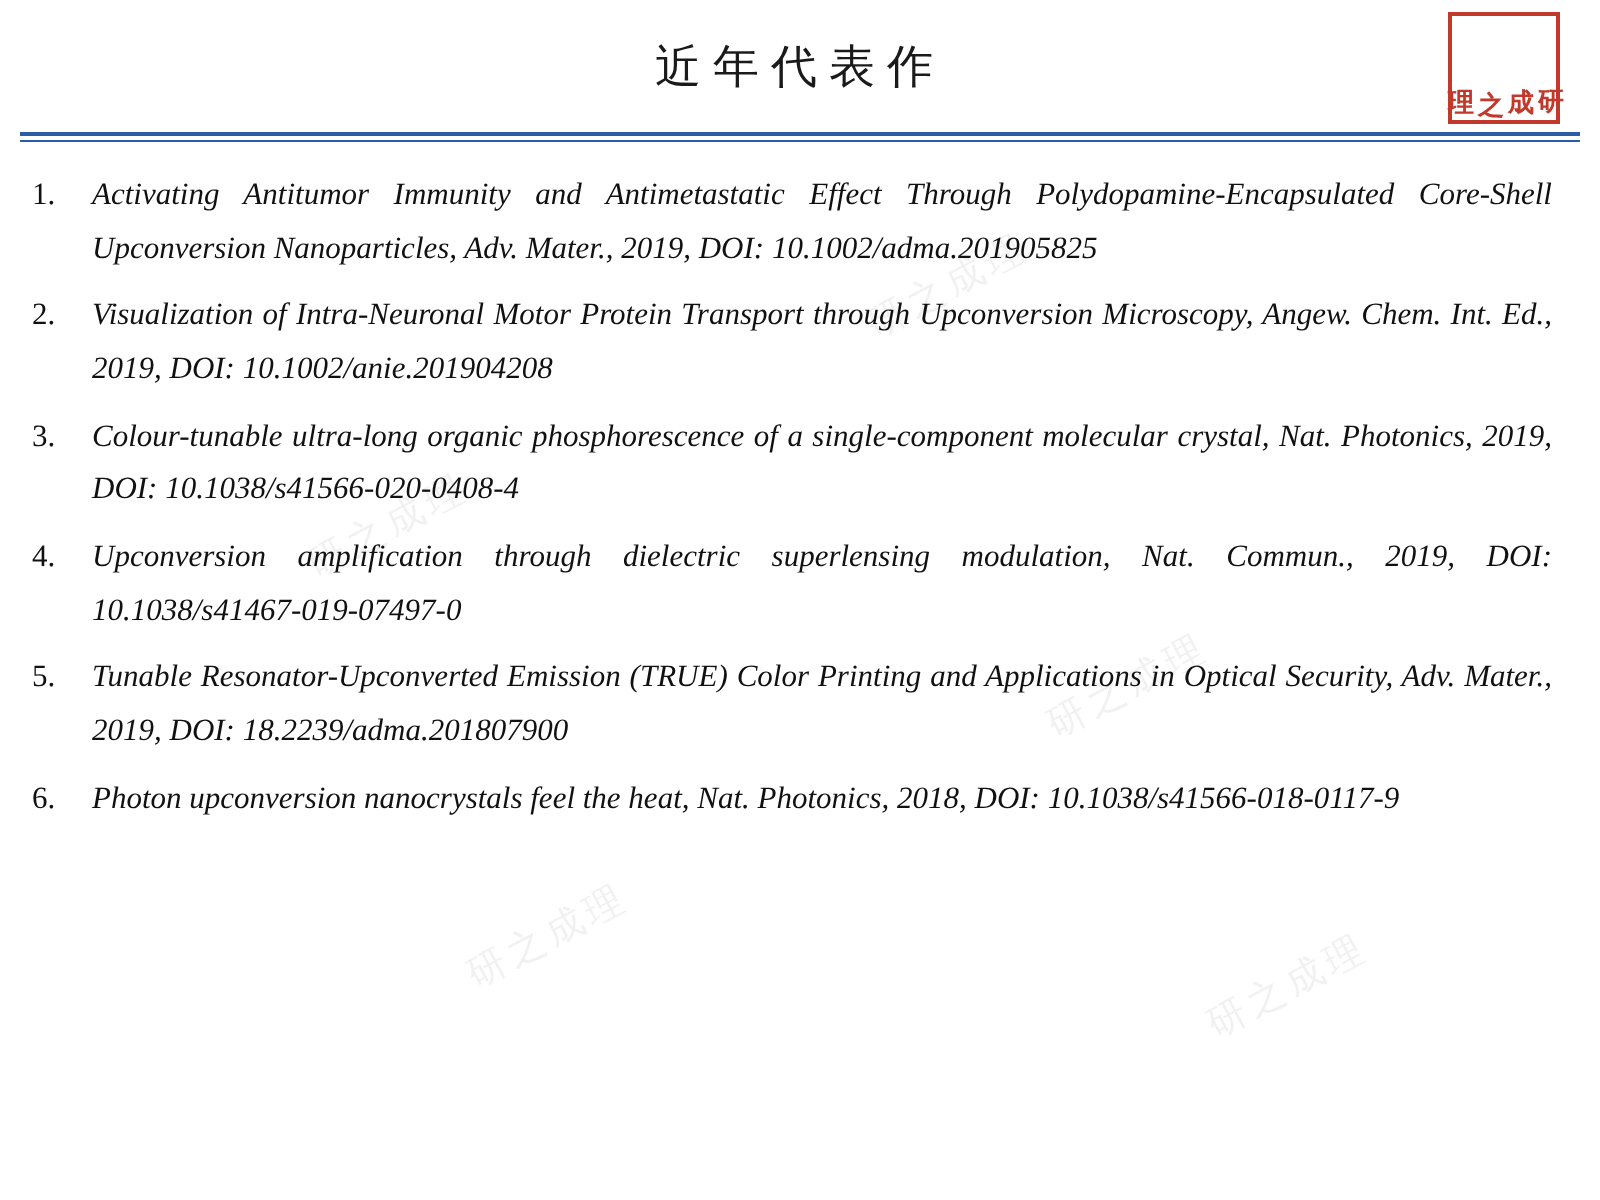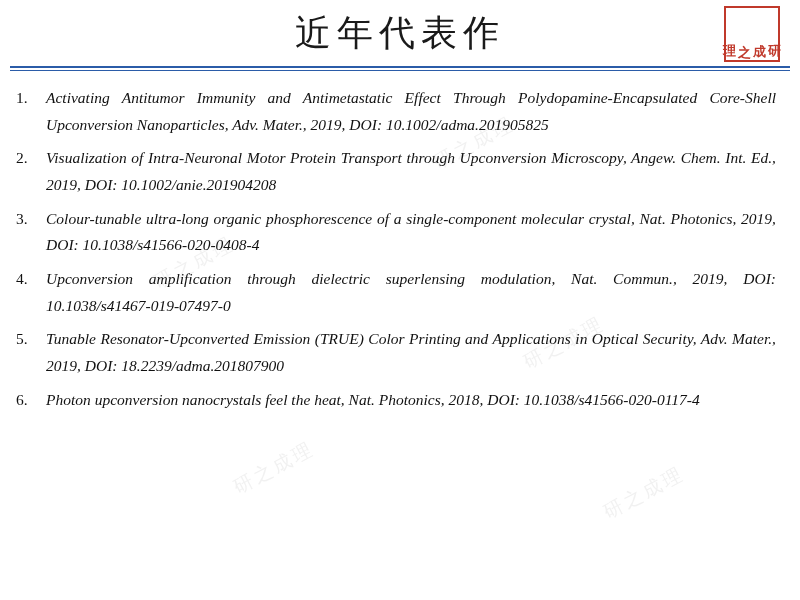--- a/index.html
+++ b/index.html
@@ -26,21 +26,21 @@
   
   .header {
     position: relative;
     height: 66px;
     display: flex;
     align-items: center;
     justify-content: center;
   }
   .header-title {
     font-family: "DejaVu Sans", sans-serif;
-    font-size: 36px;
+    font-size: 23px;
     letter-spacing: 6px;
     color: #1a1a1a;
     font-weight: 500;
   }
 
   
   .seal {
     position: absolute;
     right: 20px;
     top: 6px;
@@ -187,18 +187,18 @@
       <li>
         <span class="num">4.</span>
         <span class="txt">Upconversion amplification through dielectric superlensing modulation, Nat. Commun., 2019, DOI: 10.1038/s41467-019-07497-0</span>
       </li>
       <li>
         <span class="num">5.</span>
         <span class="txt">Tunable Resonator-Upconverted Emission (TRUE) Color Printing and Applications in Optical Security, Adv. Mater., 2019, DOI: 18.2239/adma.201807900</span>
       </li>
       <li>
         <span class="num">6.</span>
-        <span class="txt">Photon upconversion nanocrystals feel the heat, Nat. Photonics, 2018, DOI: 10.1038/s41566-020-0117-4</span>
+        <span class="txt">Photon upconversion nanocrystals feel the heat, Nat. Photonics, 2018, DOI: 10.1038/s41566-018-0117-9</span>
       </li>
     </ol>
   </div>
 
 </div>
 
 </body></html>

